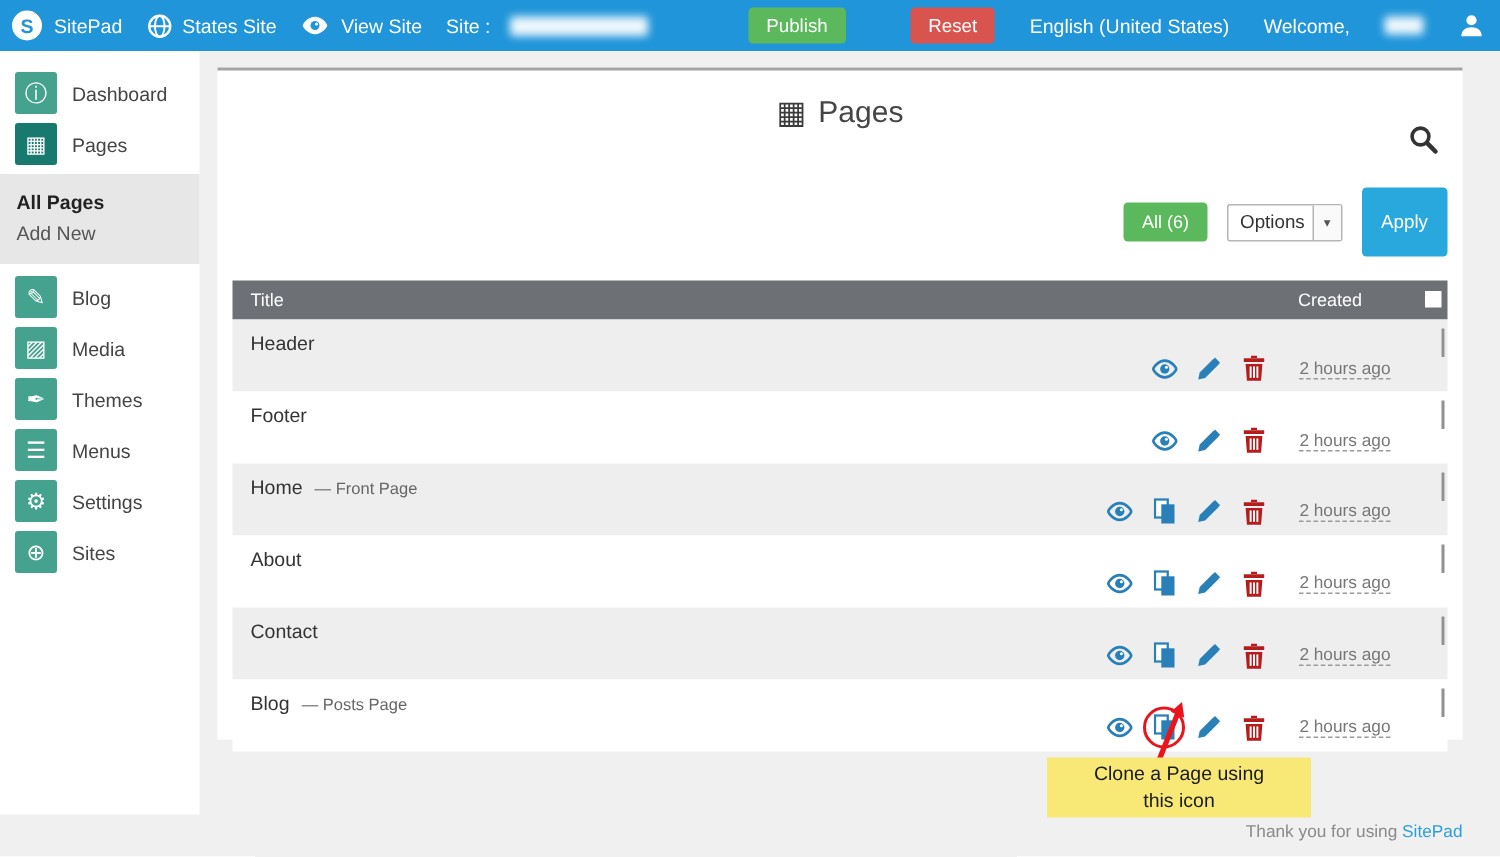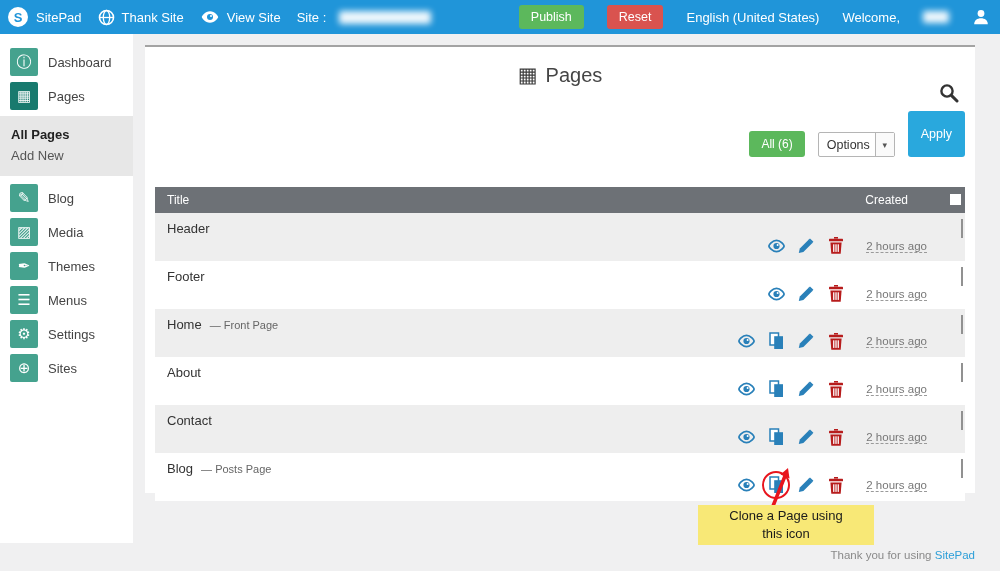--- a/index.html
+++ b/index.html
@@ -19,42 +19,42 @@
   .tb-left{display:flex;align-items:center;gap:8px;margin-left:8px;}
   .logo-circle{width:20px;height:20px;border-radius:50%;background:#fff;color:var(--topbar_blue);
     font-weight:bold;font-size:13px;display:flex;align-items:center;justify-content:center;}
   .tb-item{display:flex;align-items:center;gap:7px;margin-left:16px;cursor:pointer;}
   .blur-box{background:rgba(255,255,255,.92);filter:blur(3px);border-radius:2px;}
   .site-blur{width:92px;height:13px;margin-left:6px;}
   .tb-right{margin-left:auto;display:flex;align-items:center;gap:23px;margin-right:10px;}
   .tb-btn{border:none;border-radius:3px;color:#fff;font-size:12.5px;padding:5px 12px;cursor:pointer;
     font-family:"Liberation Sans",sans-serif;}
   .btn-publish{background:var(--green_btn);}
-  .btn-reset{background:var(--red_btn);}
+  .btn-reset{background:var(--red_btn);margin-left:20px;}
   .welcome-blur{width:26px;height:12px;}
 
   
   .sidebar{position:absolute;top:34px;left:0;width:133px;height:509px;background:#fff;padding-top:8px;
     font-size:13px;color:#444;}
   .side-item{display:flex;align-items:center;gap:10px;padding-left:10px;height:28px;margin:6px 0;cursor:pointer;}
   .side-icon{width:28px;height:28px;min-width:28px;border-radius:2px;background:var(--sidebar_icon);color:#fff;
     font-size:15px;display:flex;align-items:center;justify-content:center;}
   .side-item.active .side-icon{background:var(--sidebar_icon_active);}
   .submenu{background:var(--submenu_bg);padding:8px 0 10px 11px;margin:6px 0 8px 0;}
   .submenu-item{line-height:21px;color:#555;cursor:pointer;}
   .submenu-item.bold{font-weight:bold;color:#222;}
 
   
   .card{position:absolute;left:145px;top:45px;width:830px;height:448px;background:#fff;
     border-top:2px solid #a3a3a3;}
   .card-title{position:absolute;top:16px;left:0;width:100%;display:flex;justify-content:center;
     align-items:center;gap:8px;color:#454545;font-size:20px;}
   .card-title .grid-glyph{font-size:21px;color:#3a3a3a;}
   .search-wrap{position:absolute;top:36px;right:16px;cursor:pointer;}
-  .controls{position:absolute;top:64px;right:10px;display:flex;align-items:flex-end;gap:13px;}
+  .controls{position:absolute;top:78px;right:10px;display:flex;align-items:center;gap:13px;}
   .btn-all{background:var(--green_btn);color:#fff;border:none;border-radius:3px;font-size:12px;
     padding:6px 12px;cursor:pointer;font-family:"Liberation Sans",sans-serif;}
   .select{width:77px;height:25px;border:1px solid #b5b5b5;border-radius:2px;background:#fff;
     display:flex;align-items:center;cursor:pointer;}
   .select-label{flex:1;padding-left:8px;font-size:12.5px;color:#333;}
   .select-arrow{width:19px;height:100%;border-left:1px solid #b5b5b5;background:#fafafa;color:#555;
     font-size:9px;display:flex;align-items:center;justify-content:center;}
   .btn-apply{background:var(--apply_btn);color:#fff;border:none;border-radius:3px;font-size:12.5px;
     padding:16px 13px;cursor:pointer;font-family:"Liberation Sans",sans-serif;}
 
@@ -96,21 +96,21 @@
     <div class="tb-left">
       <span class="logo-circle">S</span>
       <span>SitePad</span>
     </div>
     <div class="tb-item">
       <svg width="17" height="17" viewBox="0 0 17 17">
           <circle cx="8.5" cy="8.5" r="7" fill="none" stroke="#fff" stroke-width="1.6"></circle>
           <ellipse cx="8.5" cy="8.5" rx="3.2" ry="7" fill="none" stroke="#fff" stroke-width="1.3"></ellipse>
           <line x1="1.5" y1="8.5" x2="15.5" y2="8.5" stroke="#fff" stroke-width="1.3"></line>
         </svg>
-      <span>Thank Site</span>
+      <span>States Site</span>
     </div>
     <div class="tb-item">
       <svg width="20" height="14" viewBox="0 0 20 14">
           <path d="M10 1.2 C5.2 1.2 1.8 6 1.8 7 c0 1 3.4 5.8 8.2 5.8 s8.2-4.8 8.2-5.8 c0-1-3.4-5.8-8.2-5.8z" fill="#fff"></path>
           <circle cx="10" cy="7" r="3" fill="#2095d9"></circle>
           <circle cx="11" cy="6" r="1" fill="#fff"></circle>
         </svg>
       <span>View Site</span>
     </div>
     <div class="tb-item">

